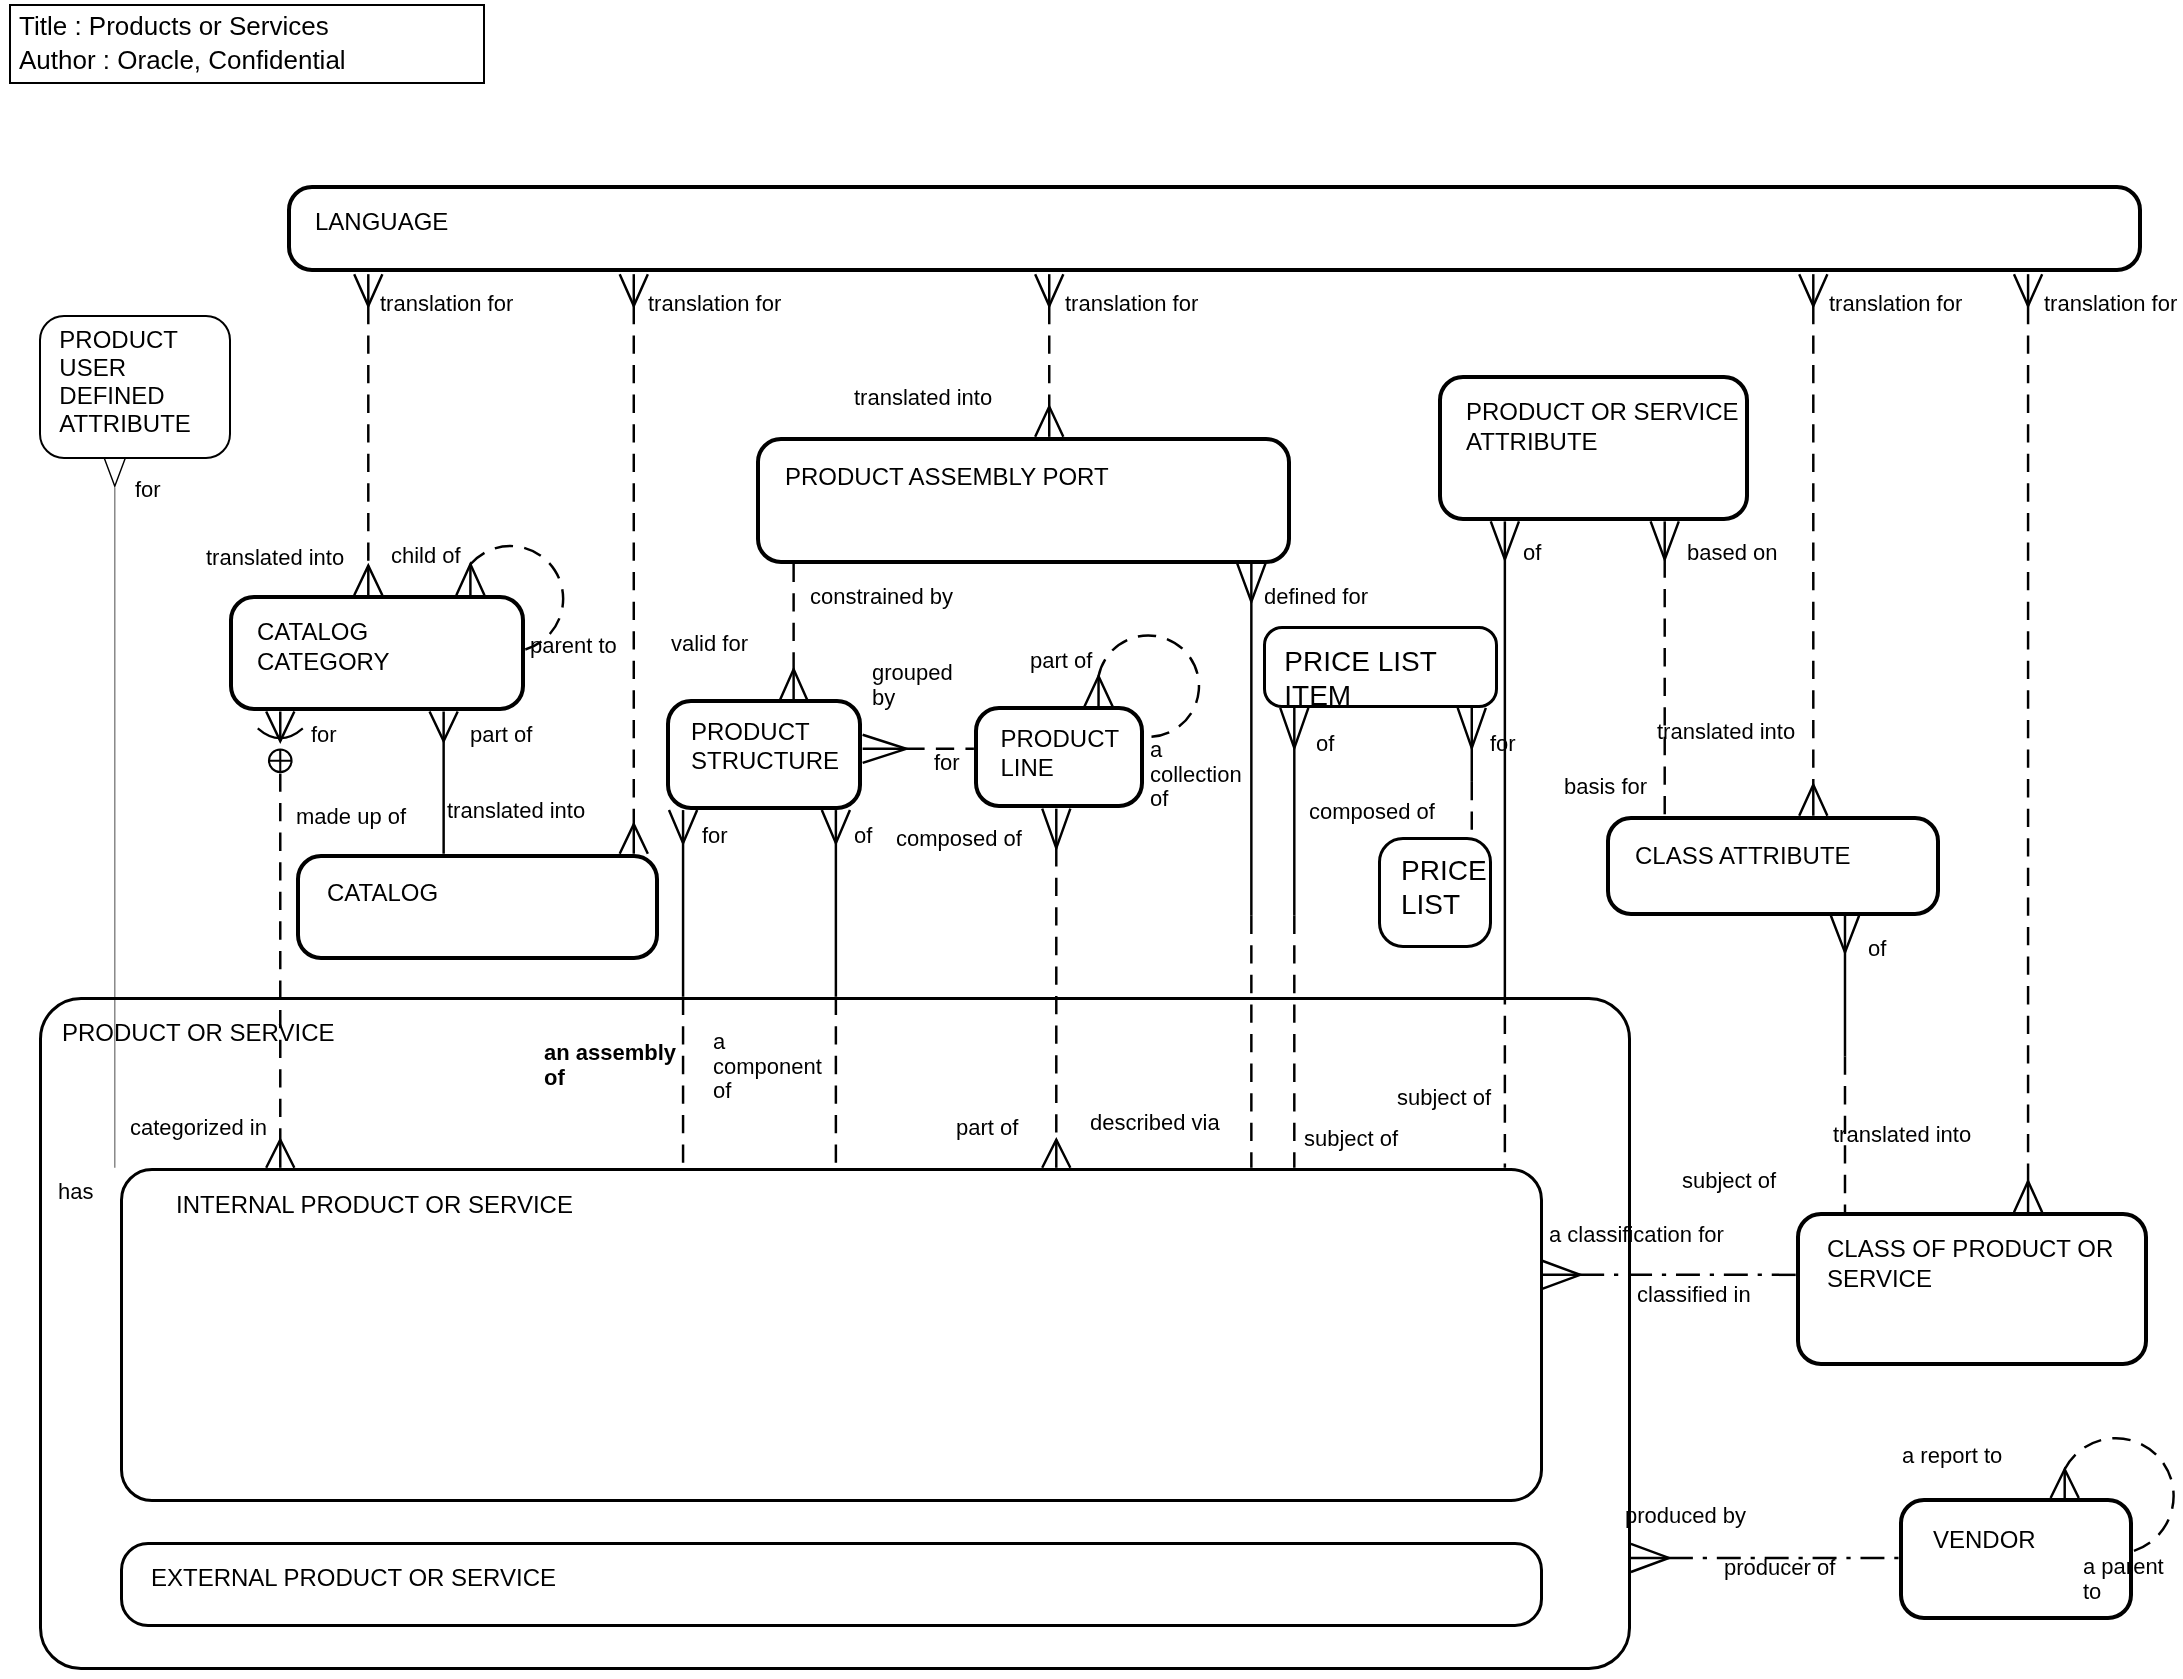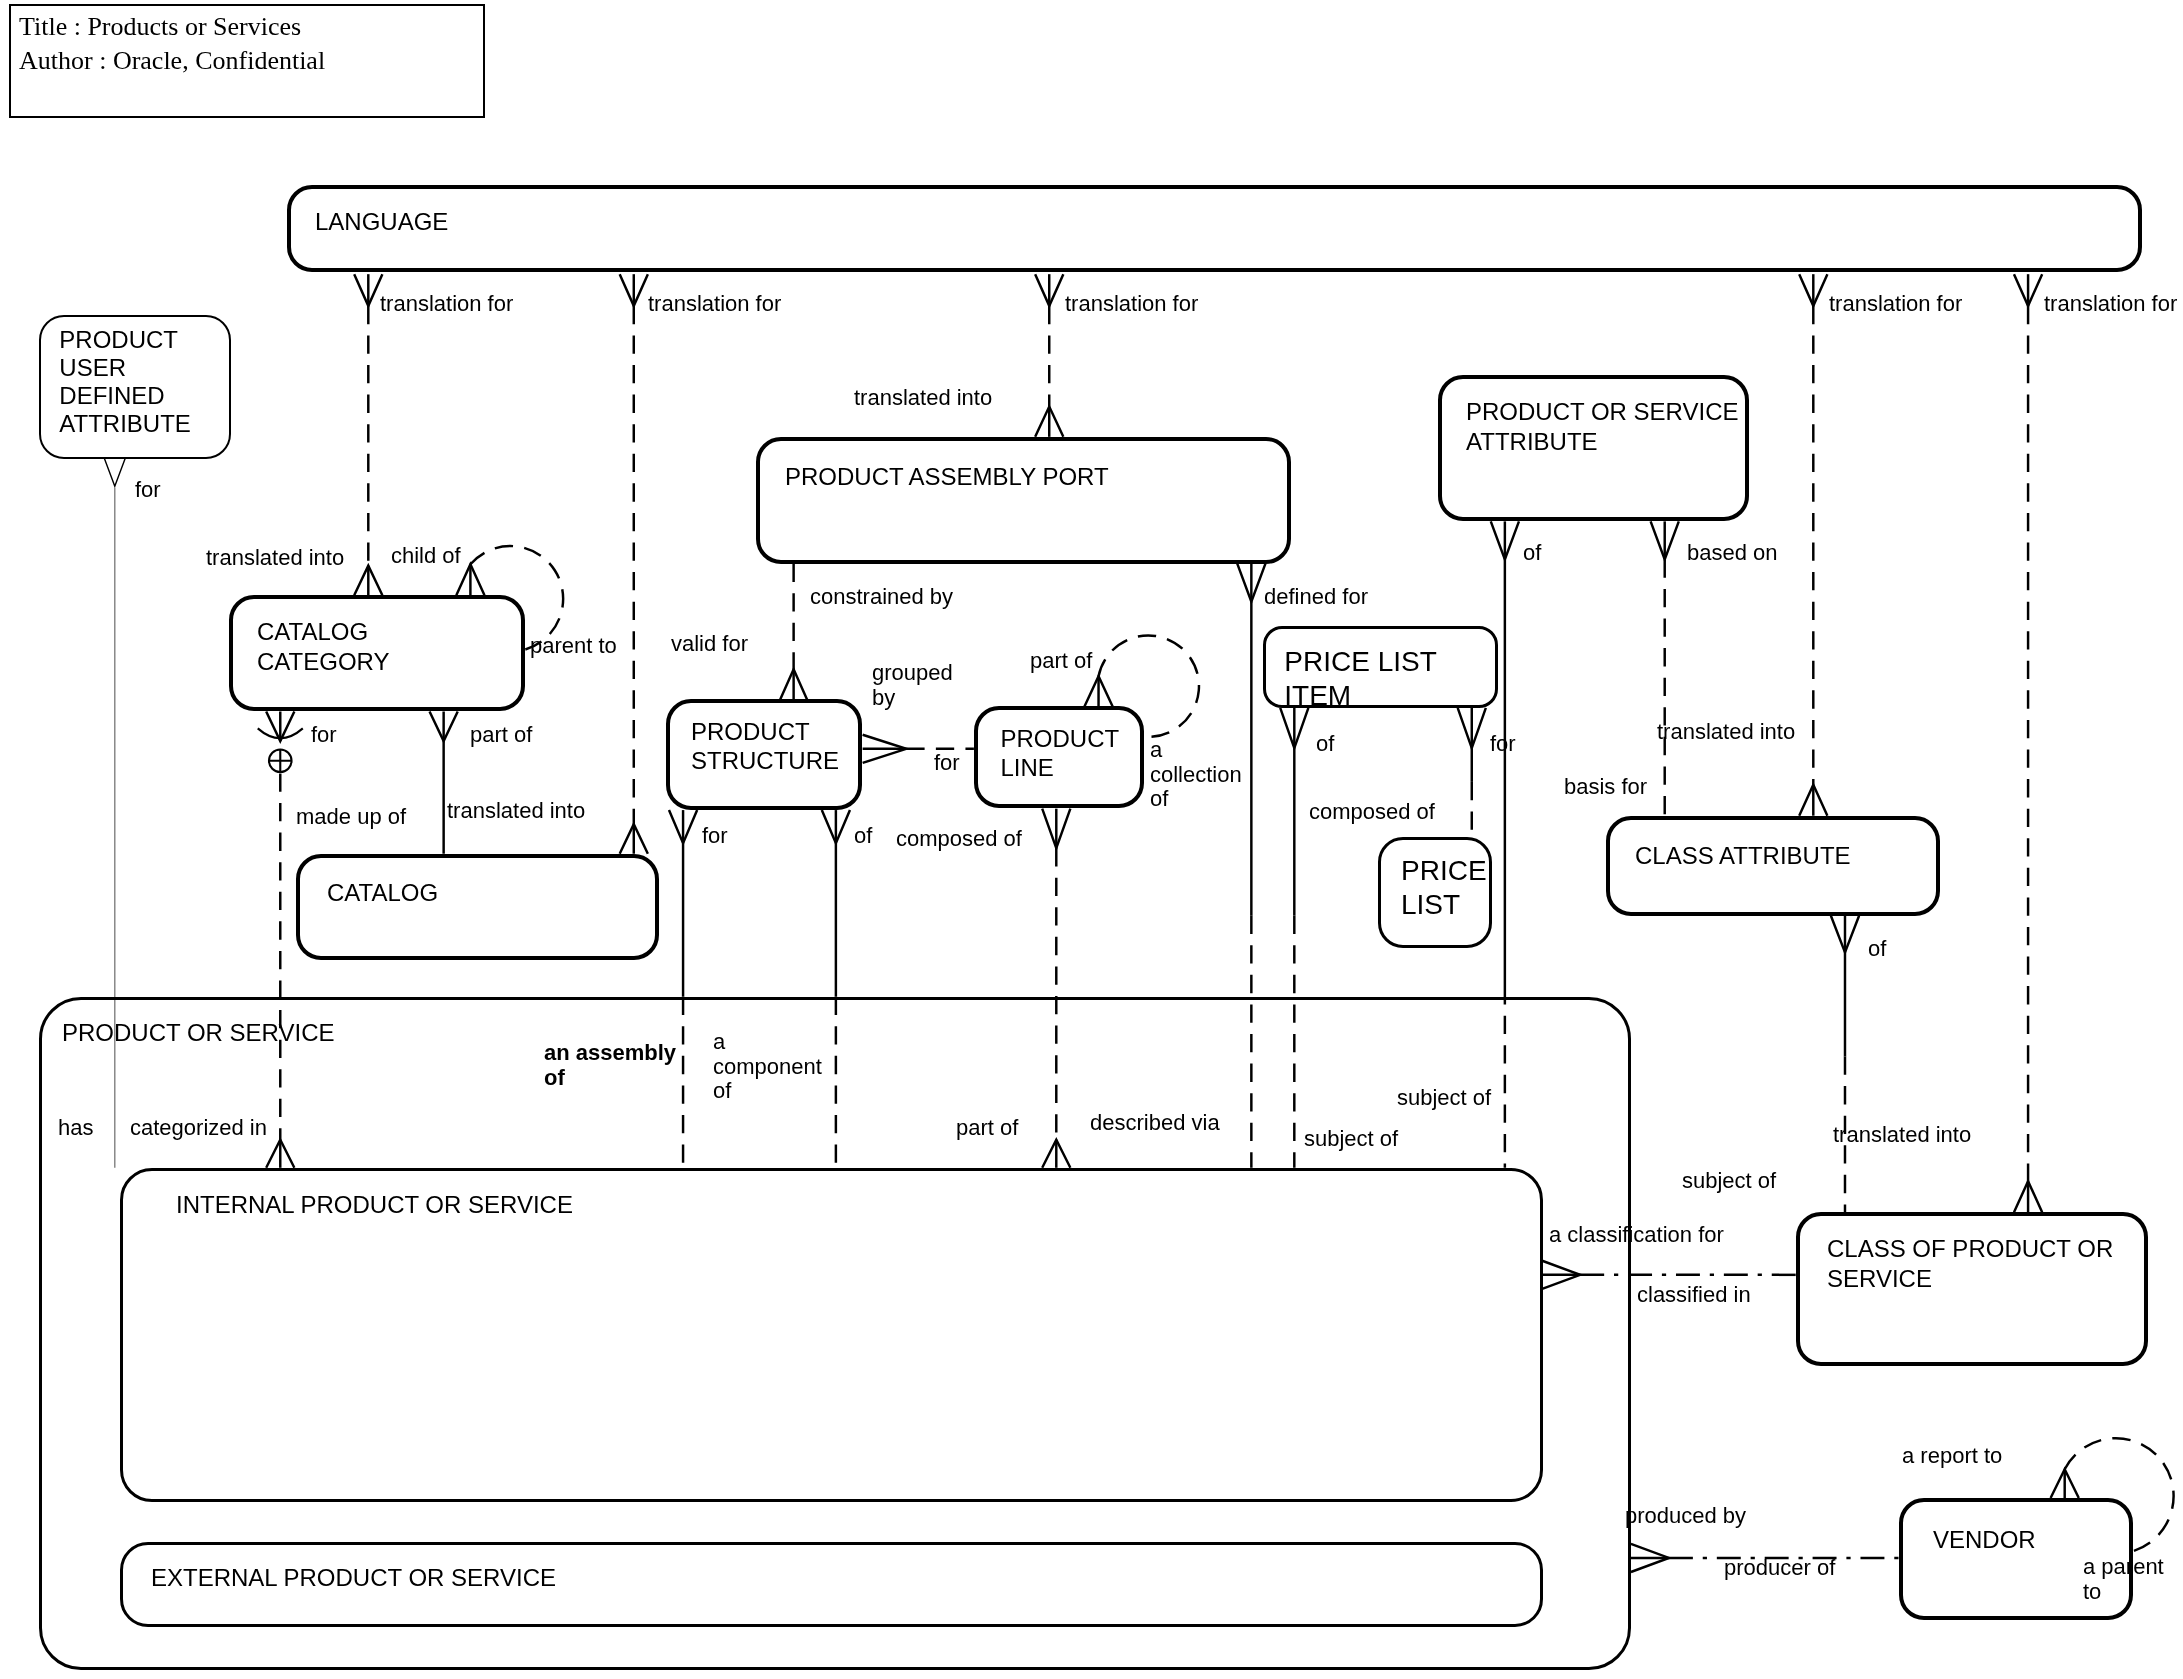--- a/index.html
+++ b/index.html
@@ -186,21 +186,21 @@
       <g>
         <polyline points="2316,2192 2370,2212 2316,2232"></polyline>
           <path d="M2316,2212 H2370"></path>
       </g>
       <path d="M2370,2212 H2696" stroke-dasharray="34 14 6 14"></path>
 
       <path d="M2932,2086 A82,82 0 1 1 3030,2202" stroke-dasharray="26 16"></path>
     </g>
   </svg>
 
-  <div class="titlebox" style="left:8.5px;top:4.2px;width:476px;height:114px;font-family:Liberation Serif, serif;">
+  <div class="titlebox" style="left:8.5px;top:4.2px;width:476px;height:80px;">
     <div>Title : Products or Services</div>
     <div>Author : Oracle, Confidential</div>
   </div>
 
   <div class="box container" style="left:39px;top:997px;width:1592px;height:673px;border-radius:42px;border-width:3.5px;"></div>
   <div class="lbl" style="left:62px;top:1020px;font-size:24px;">PRODUCT OR SERVICE</div>
 
   <div class="box container" style="left:120px;top:1168px;width:1423px;height:334px;border-radius:32px;border-width:3.5px;"></div>
   <div class="lbl" style="left:176px;top:1192px;font-size:24px;">INTERNAL PRODUCT OR SERVICE</div>
 
@@ -241,21 +241,21 @@
   <div class="lbl" style="left:854px;top:386px;">translated into</div>
   <div class="lbl" style="left:1657px;top:720px;">translated into</div>
   <div class="lbl" style="left:1833px;top:1123px;">translated into</div>
 
   <div class="lbl" style="left:391px;top:544px;">child of</div>
   <div class="lbl" style="left:530px;top:634px;">parent to</div>
   <div class="lbl" style="left:311px;top:723px;">for</div>
   <div class="lbl" style="left:470px;top:723px;">part of</div>
   <div class="lbl" style="left:296px;top:805px;">made up of</div>
   <div class="lbl" style="left:135px;top:478px;">for</div>
-  <div class="lbl" style="left:58px;top:1116px;">has</div>
+  <div class="lbl" style="left:58px;top:1180px;">has</div>
   <div class="lbl" style="left:130px;top:1116px;">categorized in</div>
 
   <div class="lbl" style="left:671px;top:632px;">valid for</div>
   <div class="lbl" style="left:810px;top:585px;">constrained by</div>
   <div class="lbl" style="left:1264px;top:585px;">defined for</div>
 
   <div class="lbl" style="left:872px;top:661px;">grouped
 by</div>
   <div class="lbl" style="left:934px;top:751px;">for</div>
   <div class="lbl" style="left:1030px;top:649px;">part of</div>

